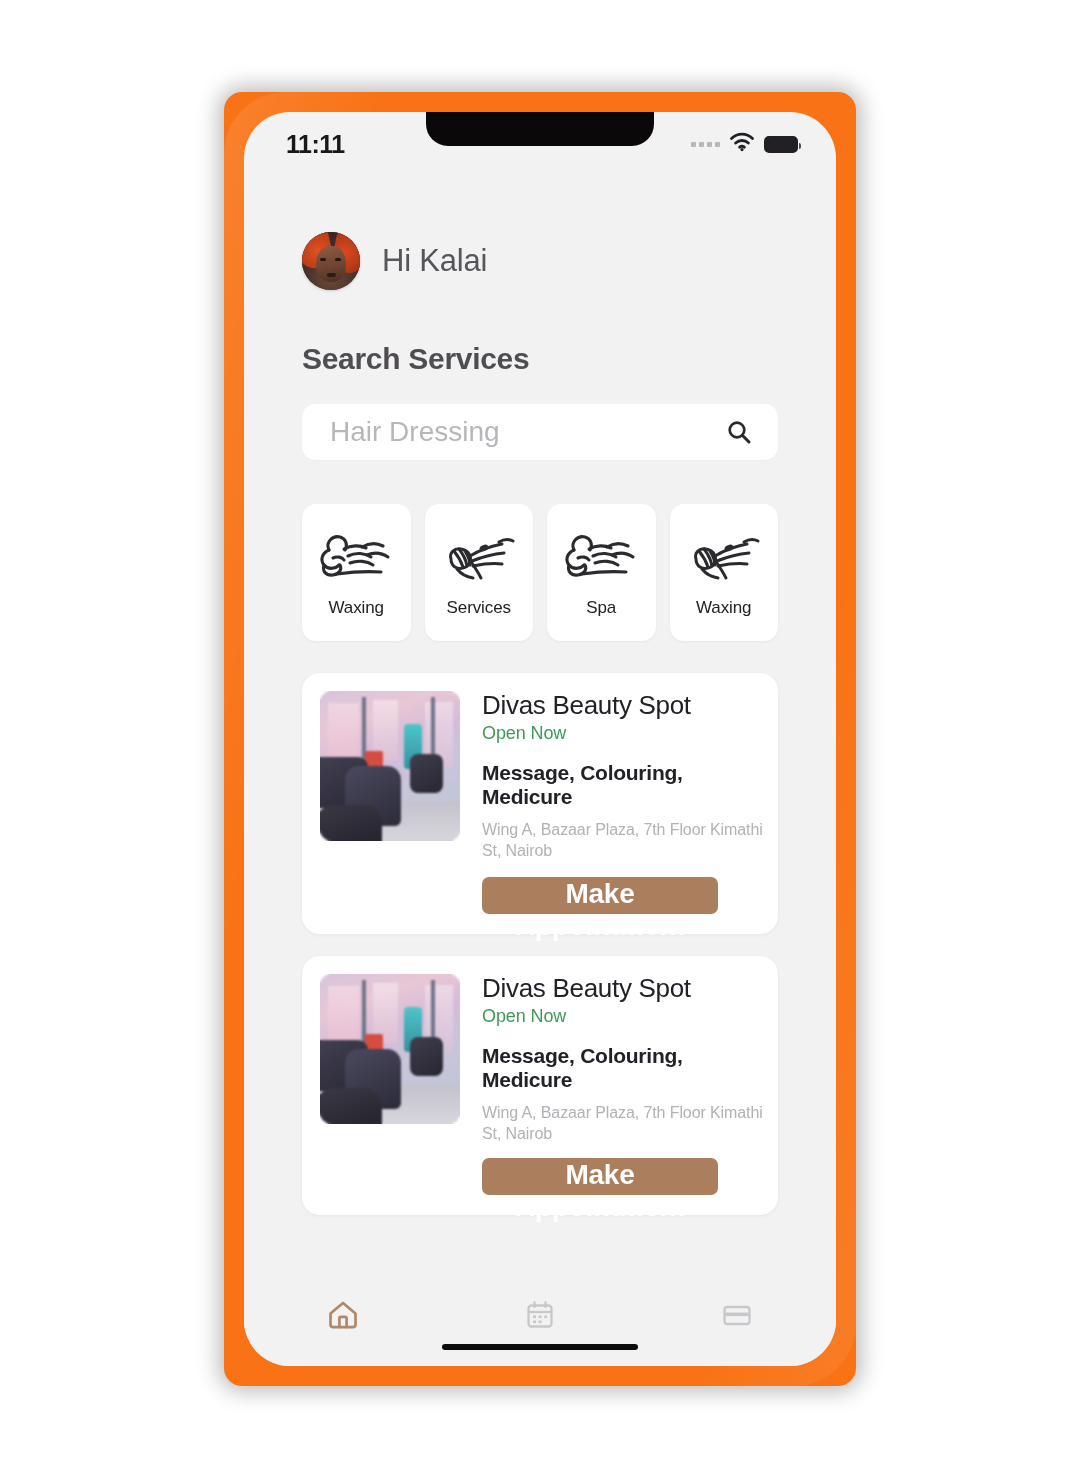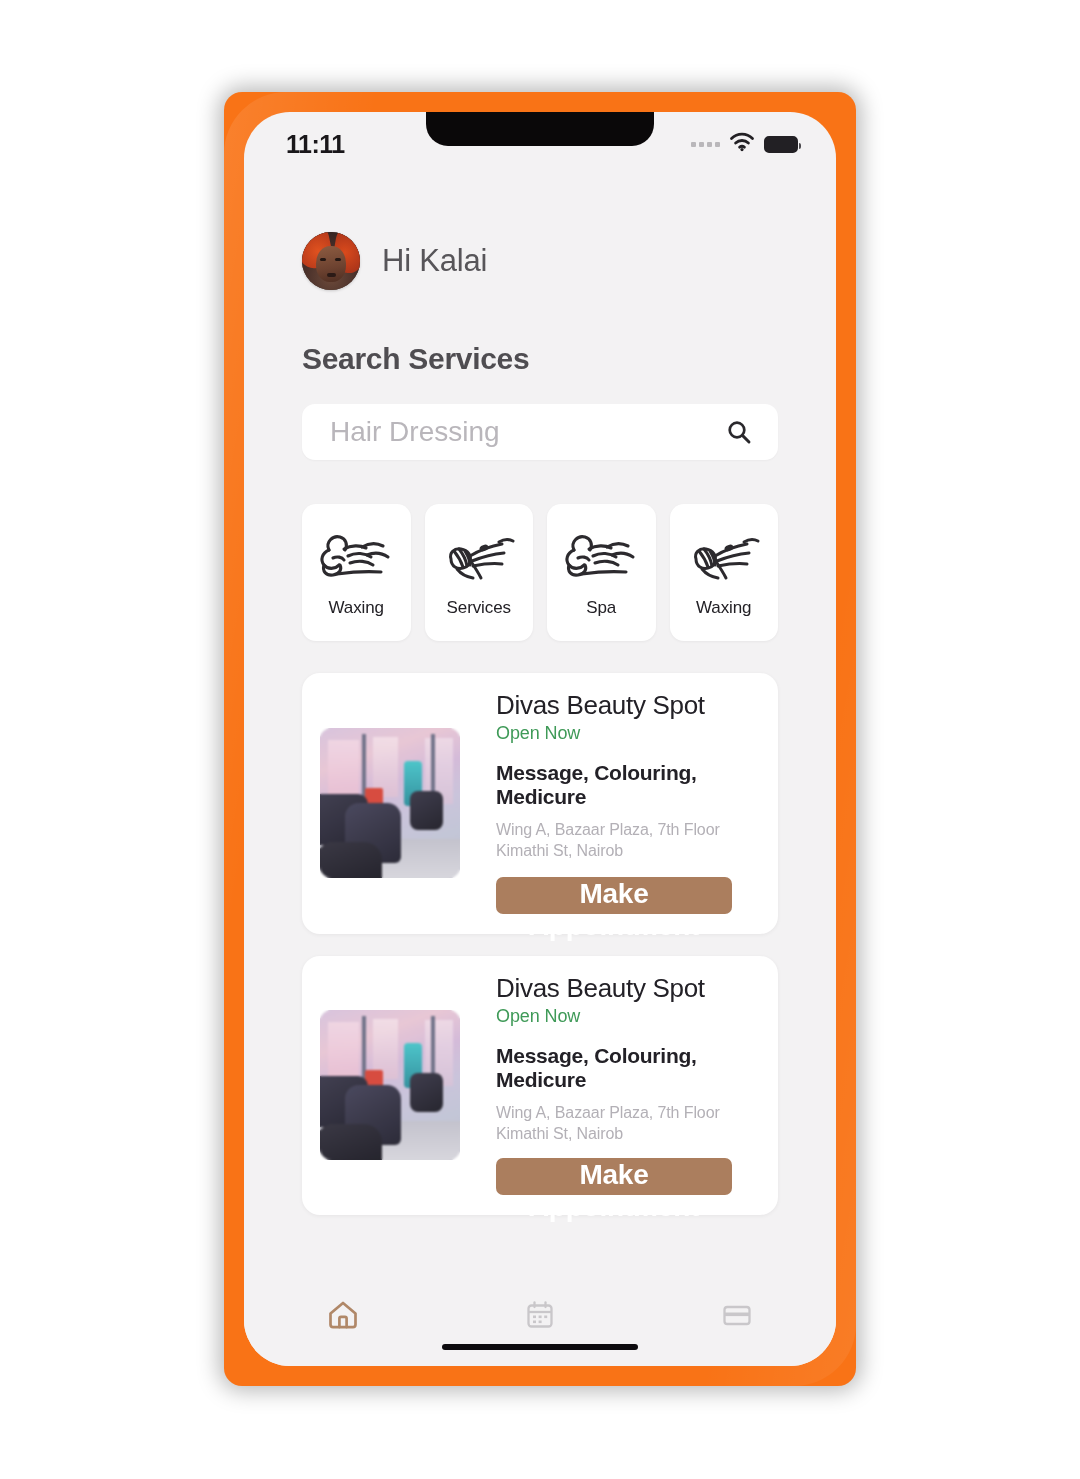--- a/index.html
+++ b/index.html
@@ -256,24 +256,23 @@
     margin: 32px 58px 0 58px;
     display: flex;
     flex-direction: column;
     gap: 22px;
   }
   .salon-card {
     background: #ffffff;
     border-radius: 18px;
     padding: 18px 8px 20px 18px;
     display: flex;
-    gap: 36px;
+    gap: 22px;
     box-sizing: border-box;
     box-shadow: 0 1px 4px rgba(0,0,0,0.055);
-    align-items: center;
   }
   .salon-thumb {
     flex: 0 0 auto;
     width: 140px; height: 150px;
     border-radius: 12px;
     overflow: hidden;
     position: relative;
     background: #cfc6d6;
   }
   .salon-thumb .t-wall {

